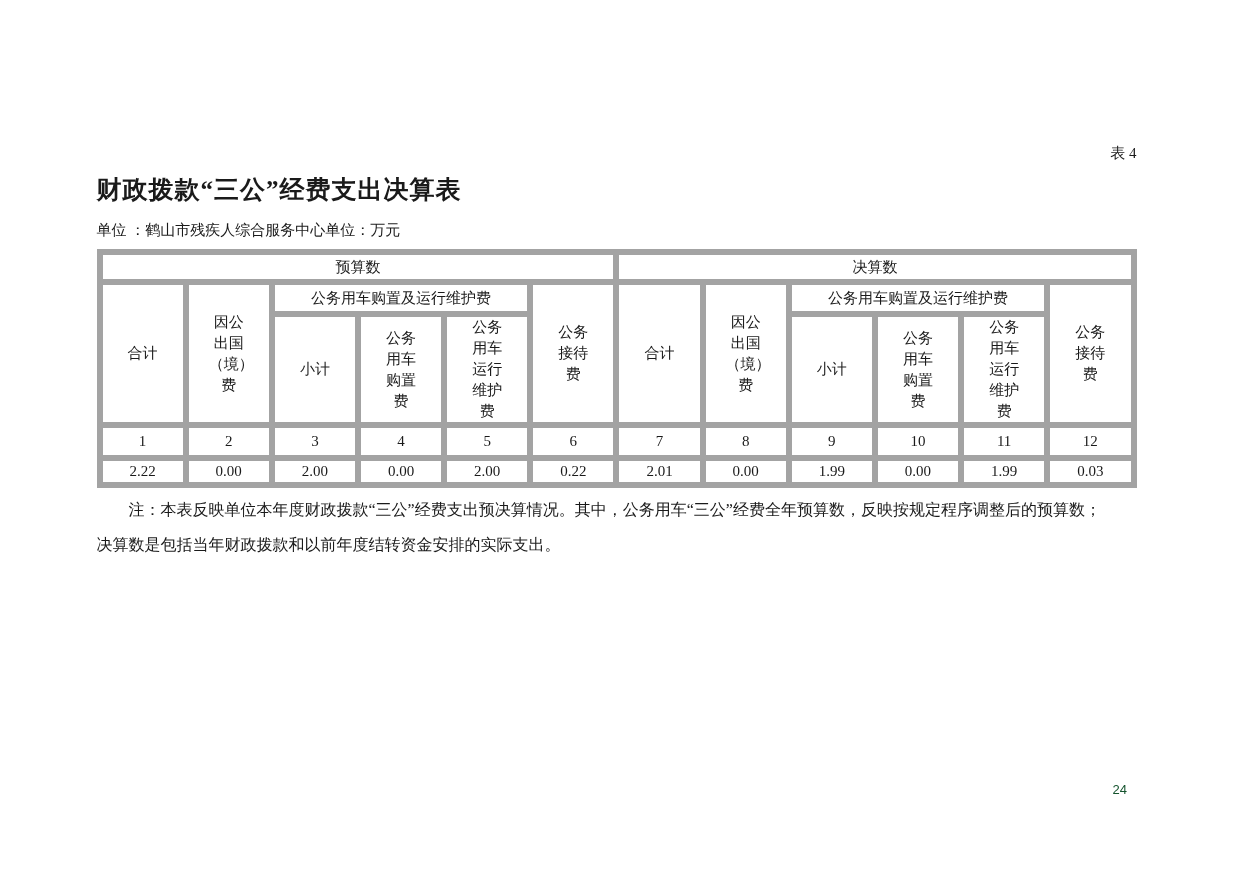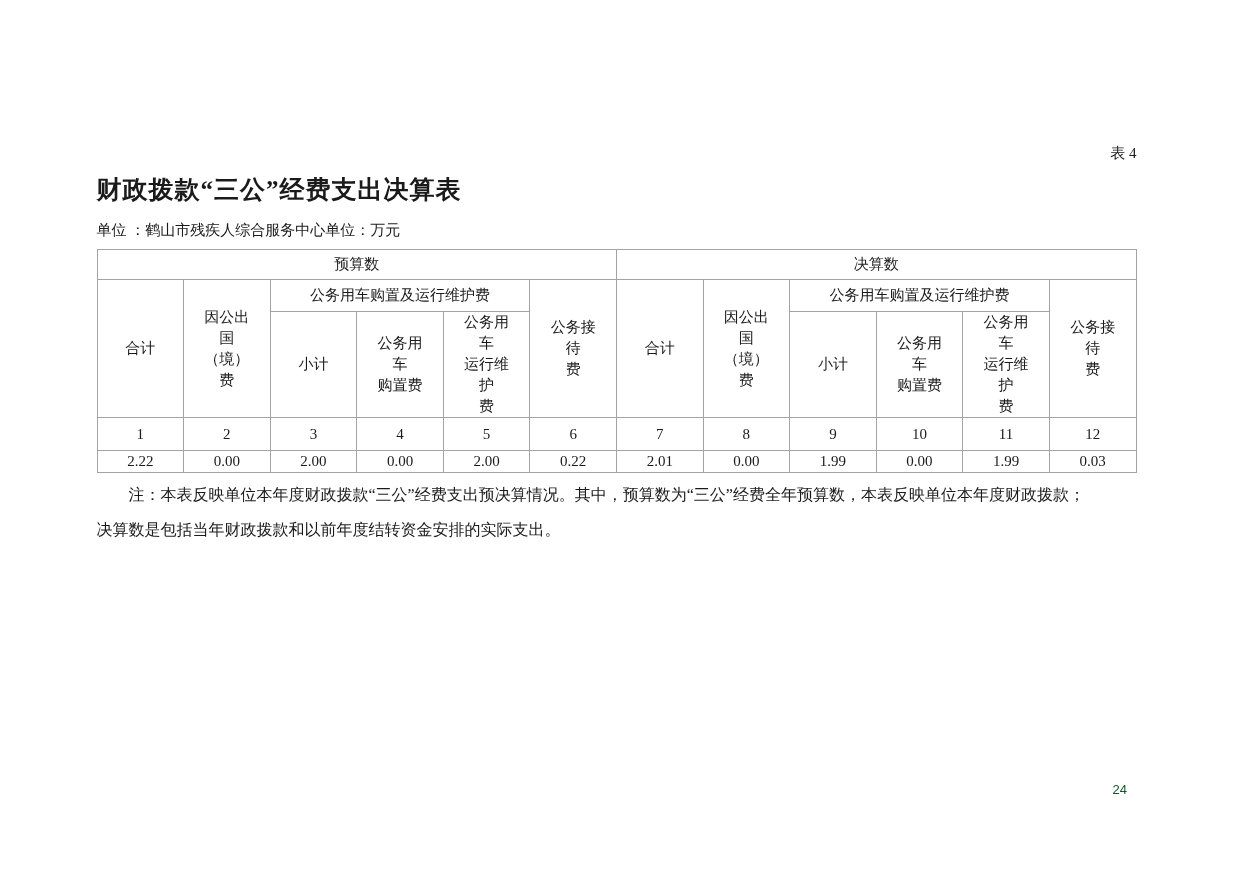--- a/index.html
+++ b/index.html
@@ -42,21 +42,21 @@
     font-size: 15px;
     line-height: 20px;
   }
   table.fin-table {
     margin-top: 9px;
     width: 1040px;
     border-collapse: collapse;
     table-layout: fixed;
   }
   table.fin-table td {
-    border: 1px solid #a3a3a3;
+    border: 6px solid #a3a3a3;
     text-align: center;
     vertical-align: middle;
     font-size: 15px;
     line-height: 21px;
     padding: 0 20px;
     overflow: hidden;
   }
   tr.row-section    { height: 30px; }
   tr.row-group      { height: 32px; }
   tr.row-subheader  { height: 68px; }
@@ -180,19 +180,19 @@
       <td class="val">0.00</td>
       <td class="val">1.99</td>
       <td class="val">0.00</td>
       <td class="val">1.99</td>
       <td class="val">0.03</td>
     </tr>
   </tbody>
     </table>
 
   <div class="note">
-    <div class="note-line1">注：本表反映单位本年度财政拨款“三公”经费支出预决算情况。其中，预算数为“三公”经费全年预算数，本表反映单位本年度财政拨款；</div>
+    <div class="note-line1">注：本表反映单位本年度财政拨款“三公”经费支出预决算情况。其中，公务用车“三公”经费全年预算数，反映按规定程序调整后的预算数；</div>
     <div class="note-line2">决算数是包括当年财政拨款和以前年度结转资金安排的实际支出。</div>
   </div>
 
 </div>
 
 <div class="page-number">24</div>
 
 </body></html>

